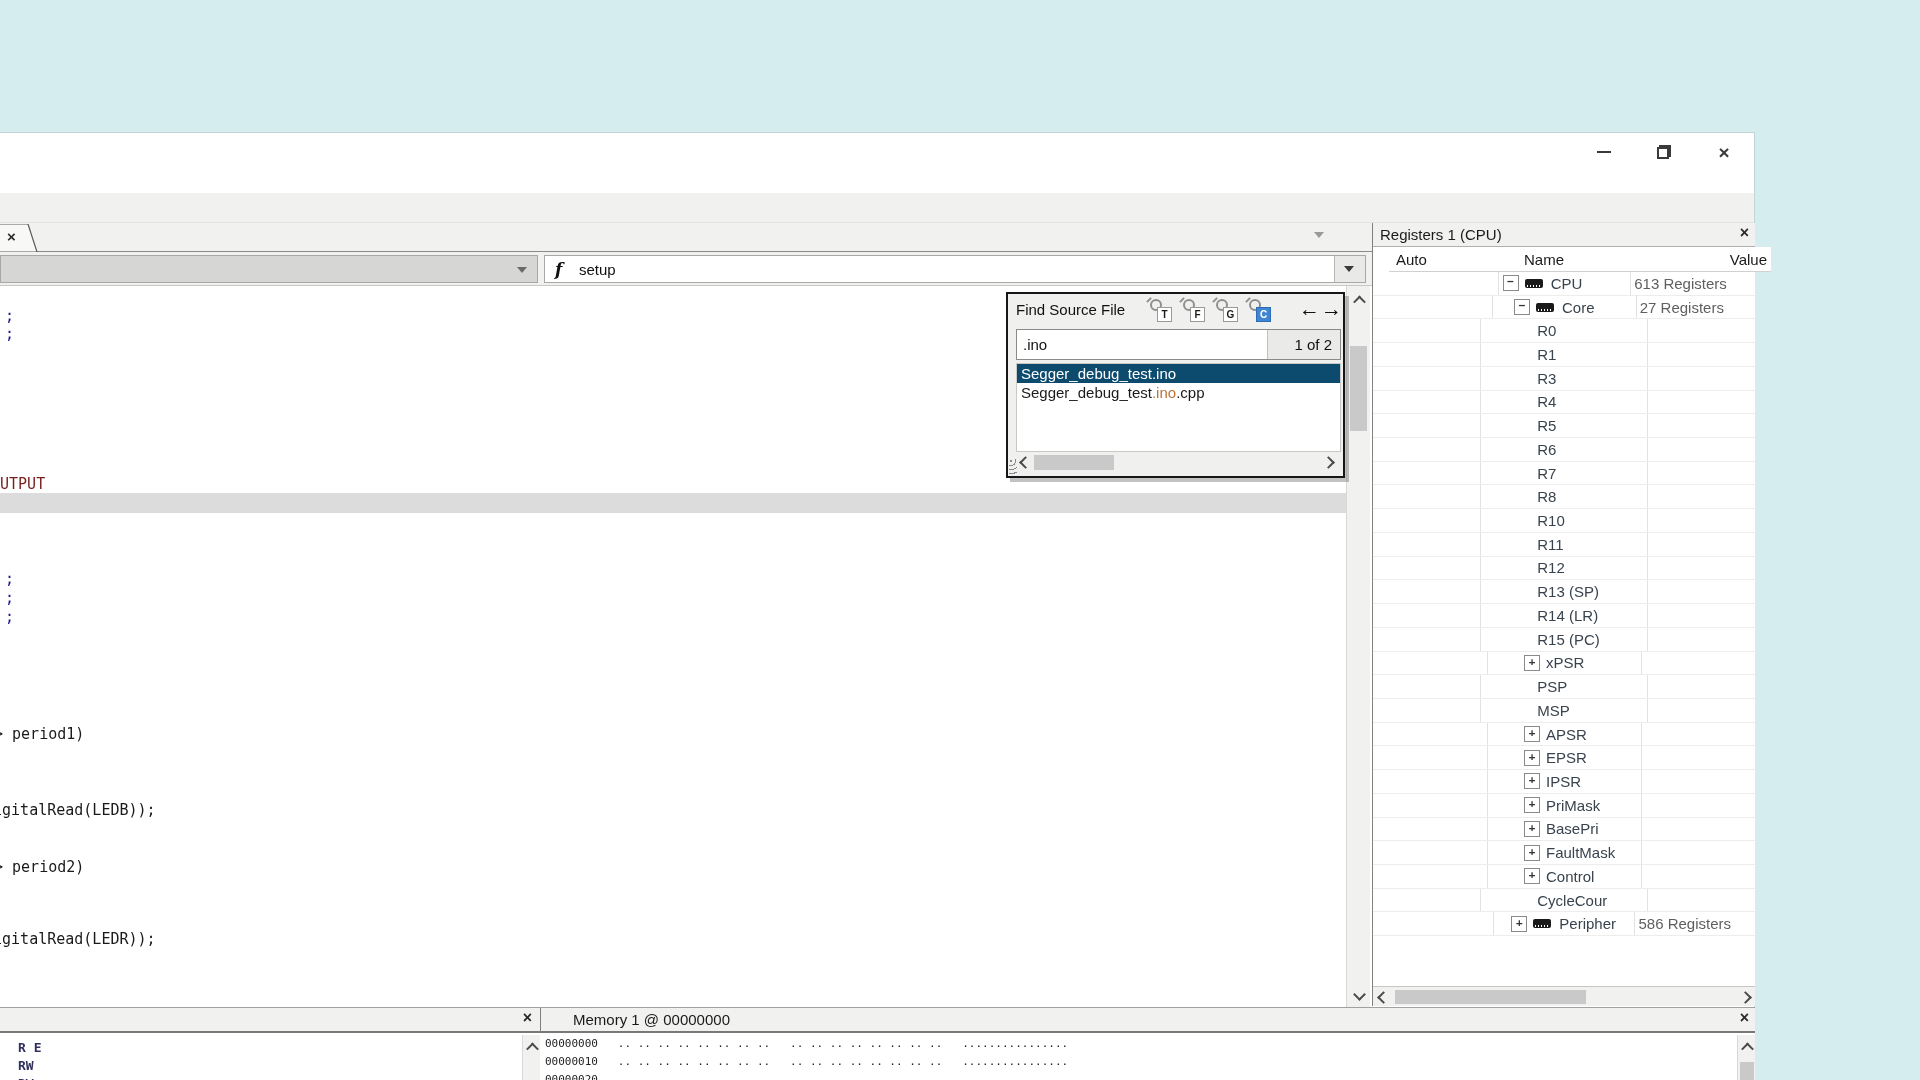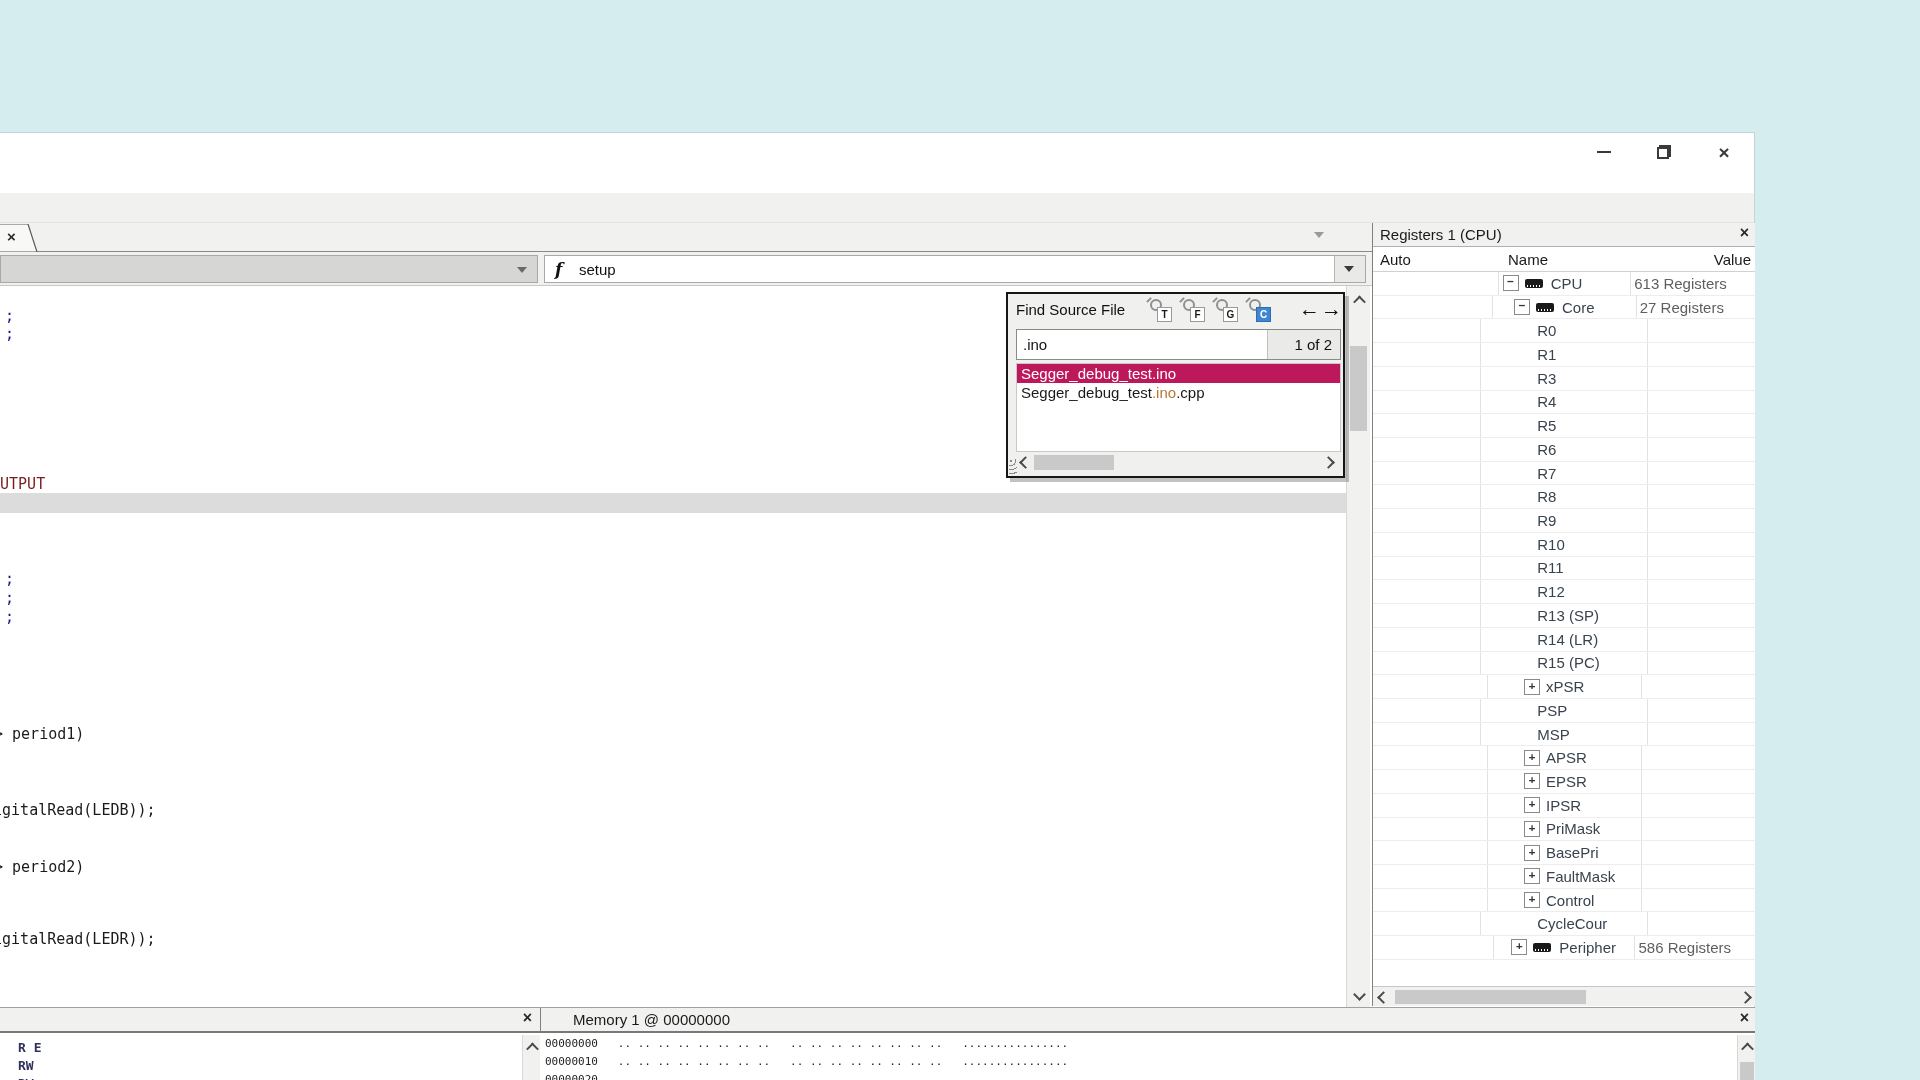--- a/index.html
+++ b/index.html
@@ -37,21 +37,21 @@
   .sbtn{position:absolute;display:flex;align-items:center;justify-content:center;}
   .chev{display:inline-block;width:7px;height:7px;border-top:2px solid #4a4a4a;border-right:2px solid #4a4a4a;}
   .chev.up{transform:rotate(-45deg) translate(-1px,1px);}
   .chev.down{transform:rotate(135deg);}
   .chev.left{transform:rotate(-135deg);}
   .chev.right{transform:rotate(45deg);}
   
   .regpanel{left:1372px;top:90px;width:383px;height:783px;background:#fff;border-left:1px solid #808080;}
   .regtitle{left:0;top:0;width:100%;height:24px;background:#f1f1ef;border-bottom:1px solid #b0b0b0;}
   .regtitle .t{position:absolute;left:7px;top:3px;}
-  .reghead{left:0;top:24px;width:100%;height:25px;background:#fff;border-bottom:1px solid #d0d0d0;}
+  .reghead{left:16px;top:24px;width:100%;height:25px;background:#fff;border-bottom:1px solid #d0d0d0;}
   .regbody{left:0;top:49px;width:100%;height:714px;overflow:hidden;}
   .regrow{position:relative;height:22.73px;border-bottom:1px solid #ededec;display:flex;}
   .cell-auto{width:128px;border-right:1px solid #e2e2e0;}
   .cell-name{width:131px;border-right:1px solid #e2e2e0;display:flex;align-items:center;overflow:hidden;}
   .cell-val{width:124px;display:flex;align-items:center;padding-left:3px;color:#5f5f5f;}
   .regname{color:#39434d;white-space:nowrap;}
   .exp{flex:none;width:14px;height:14px;border:1px solid #8a8a8a;background:#fff;font:bold 11px/12px "DejaVu Sans Mono",monospace;text-align:center;color:#333;margin-right:6px;}
   .chipico{flex:none;width:18px;height:9px;background:#1a1a1a;border-radius:2px;position:relative;margin-right:8px;}
   .chipico:after{content:"";position:absolute;left:2px;right:2px;bottom:1px;height:2px;background:repeating-linear-gradient(90deg,#fff 0 1px,transparent 1px 3px);}
   .reghscroll{left:0;top:763px;width:100%;height:20px;background:#f1f1ef;border-top:1px solid #c6c6c4;}
@@ -77,21 +77,21 @@
   .mag .lens{position:absolute;left:2px;top:1px;width:8px;height:8px;border:2px solid #8f8f8f;border-radius:50%;}
   .mag .handle{position:absolute;left:0px;top:-1px;width:2px;height:6px;background:#8f8f8f;transform:rotate(45deg);}
   .mag .tag{position:absolute;right:0;bottom:0;width:13px;height:13px;border:1px solid #9a9a9a;background:#fff;font-weight:bold;font-size:10px;display:flex;align-items:center;justify-content:center;color:#1a1a1a;}
   .mag.active .tag{background:#3f86d2;border-color:#2a6cb5;color:#fff;}
   .navarr{position:absolute;top:2px;font-size:21px;font-weight:bold;color:#111;line-height:1.2;cursor:default;}
   .findinput{position:absolute;left:8px;top:35px;width:323px;height:29px;background:#fff;border:1px solid #8a8a8a;display:flex;align-items:center;}
   .findinput .q{flex:1;padding-left:6px;color:#111;}
   .findinput .cnt{width:64px;height:100%;background:#eaeae8;border-left:1px solid #c0c0be;display:flex;align-items:center;justify-content:flex-end;padding-right:8px;color:#111;}
   .findlist{position:absolute;left:8px;top:69px;width:323px;height:87px;background:#fff;border:1px solid #c8c8c6;overflow:hidden;}
   .finditem{position:relative;height:19px;line-height:19px;padding-left:4px;white-space:pre;}
-  .finditem.sel{background:#be185d;color:#fff;}
+  .finditem.sel{background:#0c4a6e;color:#fff;}
   .finditem .m{color:#b9763b;}
   .finditem.sel .m{color:#fff;}
   .findhscroll{position:absolute;left:2px;bottom:2px;width:331px;height:22px;background:#f0f0ee;}
   .findhscroll .thumb{position:absolute;left:24px;top:3px;width:80px;height:15px;background:#c9c9c9;}
   .grip{position:absolute;left:1px;bottom:1px;width:8px;height:16px;background:repeating-radial-gradient(circle at 2px 2px,#8a8a8a 0 1px,transparent 1px 4px);}
 </style>
 </head>
 <body>
 
 <div class="desktop">
@@ -233,27 +233,20 @@
             <div class="cell-auto"></div>
             <div class="cell-name" style="padding-left: 56px;">
               <span class="regname">R7</span>
             </div>
             <div class="cell-val"></div>
           </div>
           <div class="regrow">
             <div class="cell-auto"></div>
             <div class="cell-name" style="padding-left: 56px;">
               <span class="regname">R8</span>
-            </div>
-            <div class="cell-val"></div>
-          </div>
-          <div class="regrow">
-            <div class="cell-auto"></div>
-            <div class="cell-name" style="padding-left: 56px;">
-              <span class="regname">R9</span>
             </div>
             <div class="cell-val"></div>
           </div>
           <div class="regrow">
             <div class="cell-auto"></div>
             <div class="cell-name" style="padding-left: 56px;">
               <span class="regname">R10</span>
             </div>
             <div class="cell-val"></div>
           </div>

